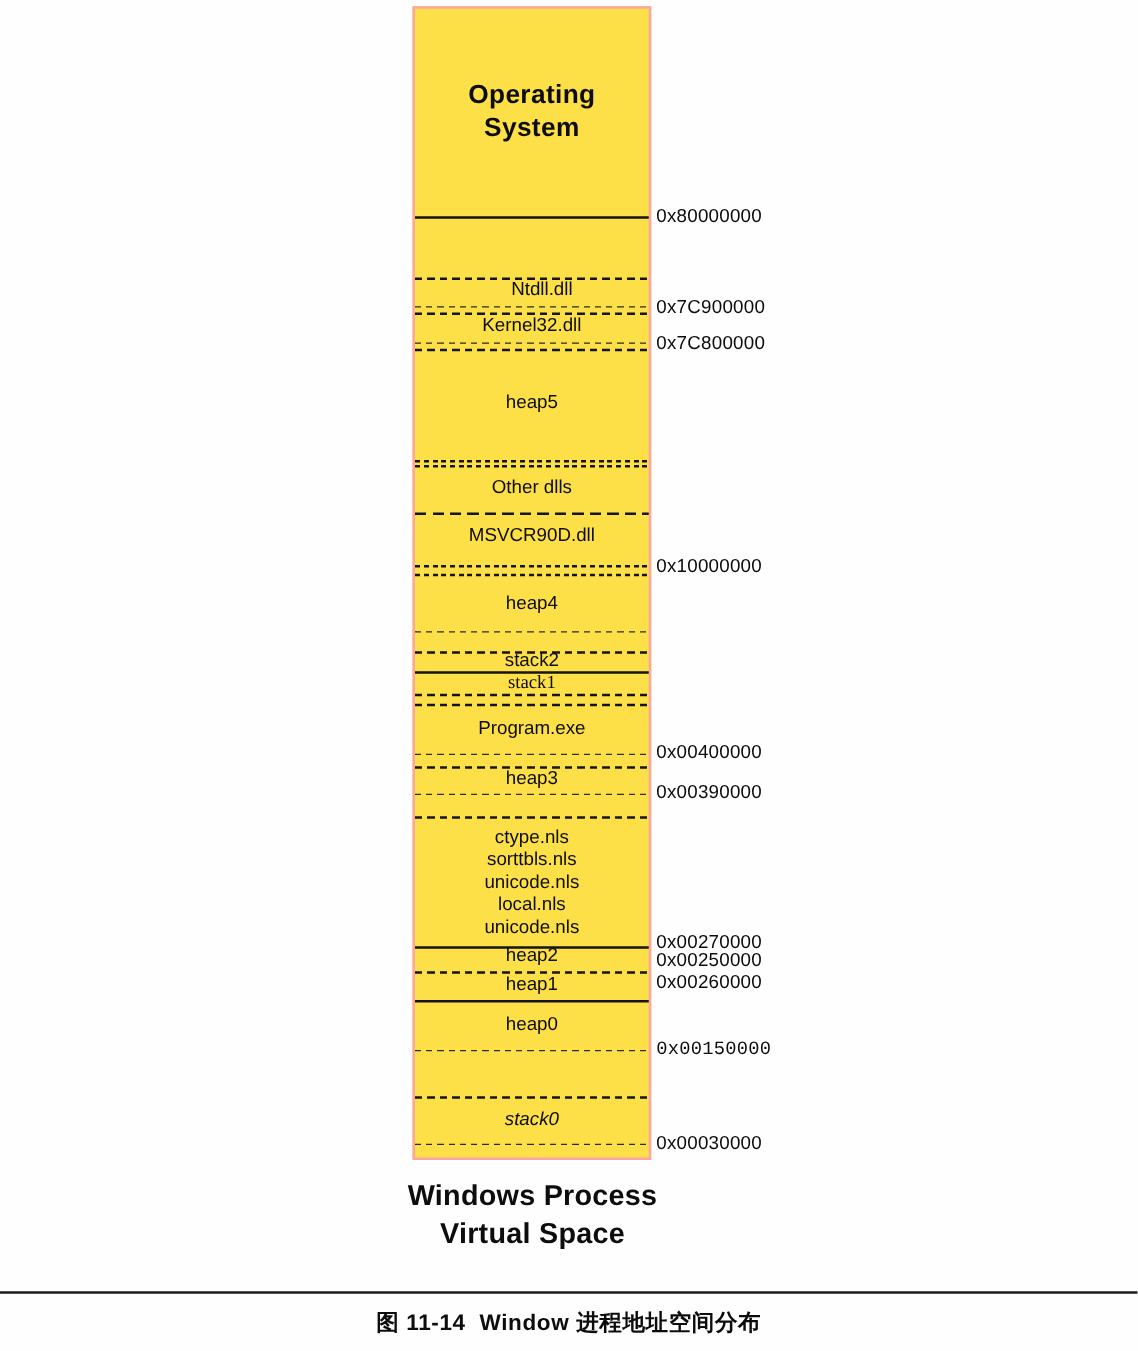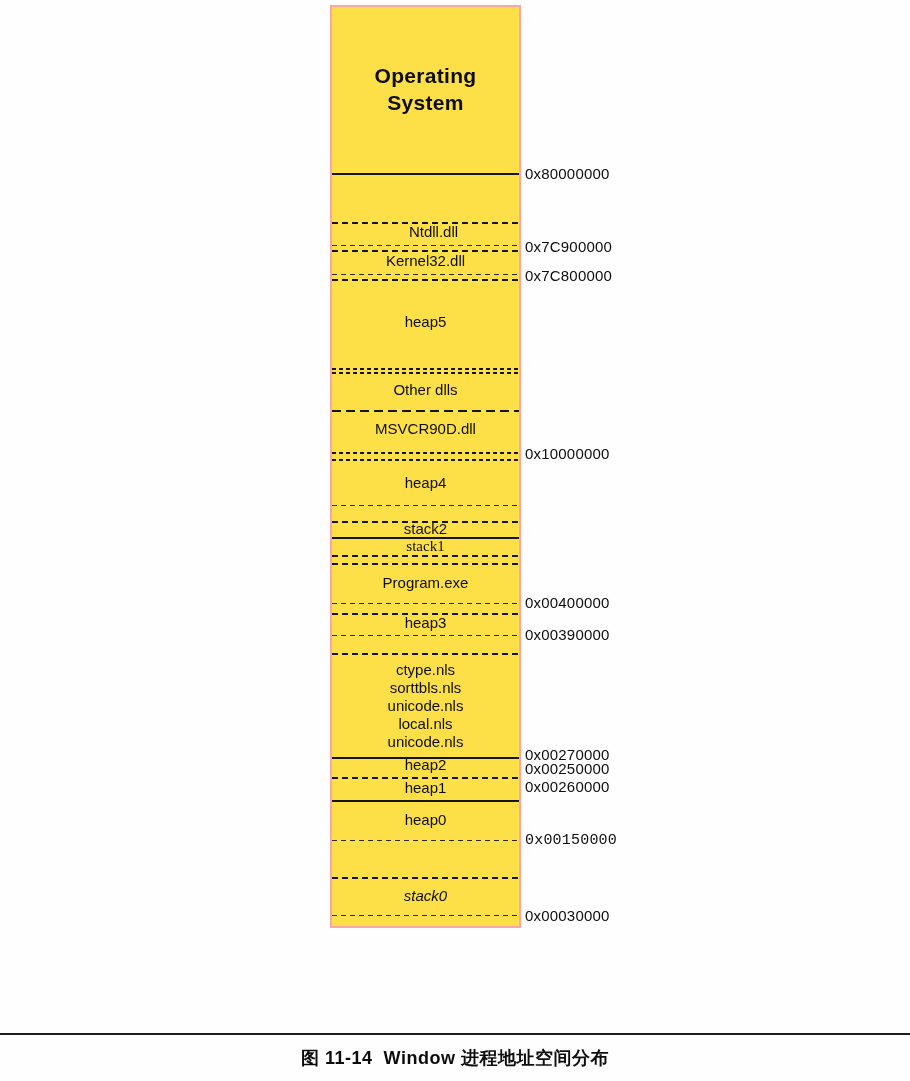--- a/index.html
+++ b/index.html
@@ -89,20 +89,21 @@
       <div class="mlabel" style="top: 681px;">sorttbls.nls</div>
       <div class="mlabel" style="top: 699px;">unicode.nls</div>
       <div class="mlabel" style="top: 717px;">local.nls</div>
       <div class="mlabel" style="top: 735px;">unicode.nls</div>
       <div class="mlabel" style="top: 758px;">heap2</div>
       <div class="mlabel" style="top: 781px;">heap1</div>
       <div class="mlabel" style="top: 813px;">heap0</div>
       <div class="mlabel" style="top: 889px; font-style: italic;">stack0</div>
     </div>
 
+  <div class="box-caption">Windows Process Virtual Space</div>
 <div class="addr" style="top: 173px;">0x80000000</div>
     <div class="addr" style="top: 246px;">0x7C900000</div>
     <div class="addr" style="top: 275px;">0x7C800000</div>
     <div class="addr" style="top: 453px;">0x10000000</div>
     <div class="addr" style="top: 602px;">0x00400000</div>
     <div class="addr" style="top: 634px;">0x00390000</div>
     <div class="addr" style="top: 754px;">0x00270000</div>
     <div class="addr" style="top: 776px; margin-top: 10px;">0x00260000</div>
     <div class="addr" style="top: 768px;">0x00250000</div>
     <div class="addr" style="top: 840px; font-family: Liberation Mono, monospace;">0x00150000</div>

